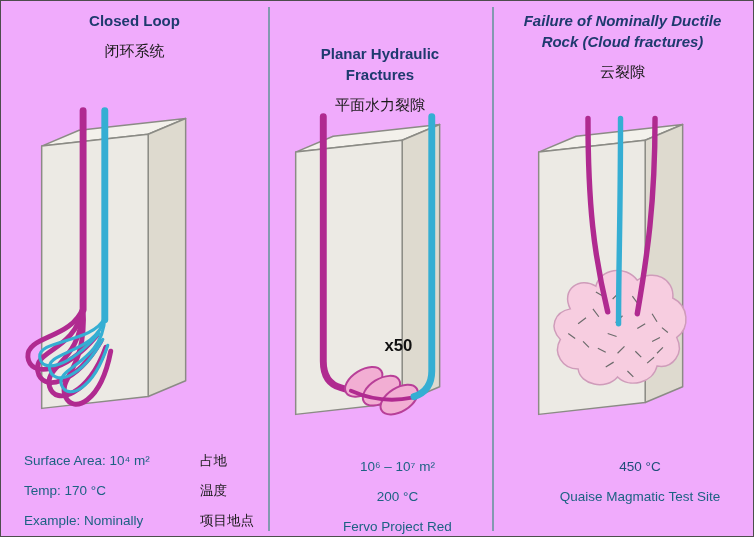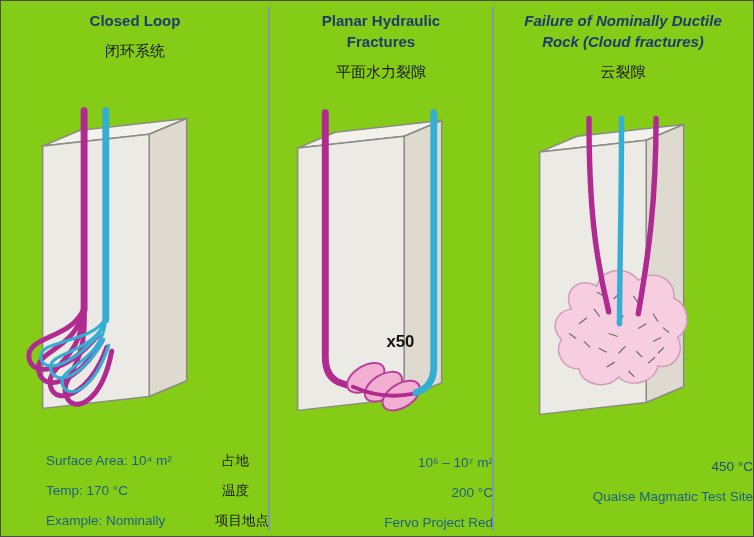--- a/index.html
+++ b/index.html
@@ -1,50 +1,50 @@
 <!DOCTYPE html>
 <html><head>
 <meta charset="utf-8">
 <style>
   html,body{margin:0;padding:0;background:#ffffff;}
   .figure{
     position:relative;
     width:754px;height:537px;
     box-sizing:border-box;
     border:1px solid #4d4d4d;
-    background:#84cc16;
+    background:#f0abfc;
     font-family:"Liberation Sans","DejaVu Sans",sans-serif;
     overflow:hidden;
     display:flex;
   }
   .divider{
     position:absolute;top:6px;height:524px;width:2px;
     background:#8399b0;
   }
   .divider-1{left:267px;}
   .divider-2{left:491px;}
   .panel{display:flex;flex-direction:column;align-items:center;box-sizing:border-box;}
   .panel-left{width:268px;}
   .panel-mid{width:224px;}
   .panel-right{width:262px;}
   .panel-head{height:86px;box-sizing:border-box;padding-top:9px;text-align:center;width:100%;}
   .title-en{
     margin:0 auto;font-size:15px;font-weight:700;color:#1e3a6e;line-height:21px;
   }
-  .panel-mid .title-en{max-width:160px;}
+  .panel-mid .title-en{max-width:160px;margin-top:33px;}
   .panel-right .title-en{max-width:238px;font-style:italic;}
   .title-zh{font-size:15px;color:#1a1a1a;line-height:22px;margin-top:9px;}
   .illus{height:355px;display:flex;justify-content:center;text-align:center;}
   .panel-left .illus{margin-right:18px;}
   .stats{width:100%;box-sizing:border-box;padding-top:10px;font-size:13.5px;color:#1d6283;}
   .stat-row{line-height:30px;white-space:nowrap;}
-  .stats-left .stat-row{display:flex;padding-left:45px;text-align:left;}
+  .stats-left .stat-row{display:flex;padding-left:23px;text-align:left;}
   .stats-left .stat-en{width:176px;}
   .stats-left .stat-zh{color:#1a1a1a;}
-  .stats-center .stat-row{text-align:right;padding-left:35px;}
+  .stats-center .stat-row{text-align:center;padding-left:35px;}
   .stat-bold{font-weight:400;color:#1f4e79;}
   svg text{font-family:"Liberation Sans","DejaVu Sans",sans-serif;}
 </style>
 </head>
 <body>
 
 <div class="figure">
   <div class="divider divider-1"></div>
   <div class="divider divider-2"></div>
 

